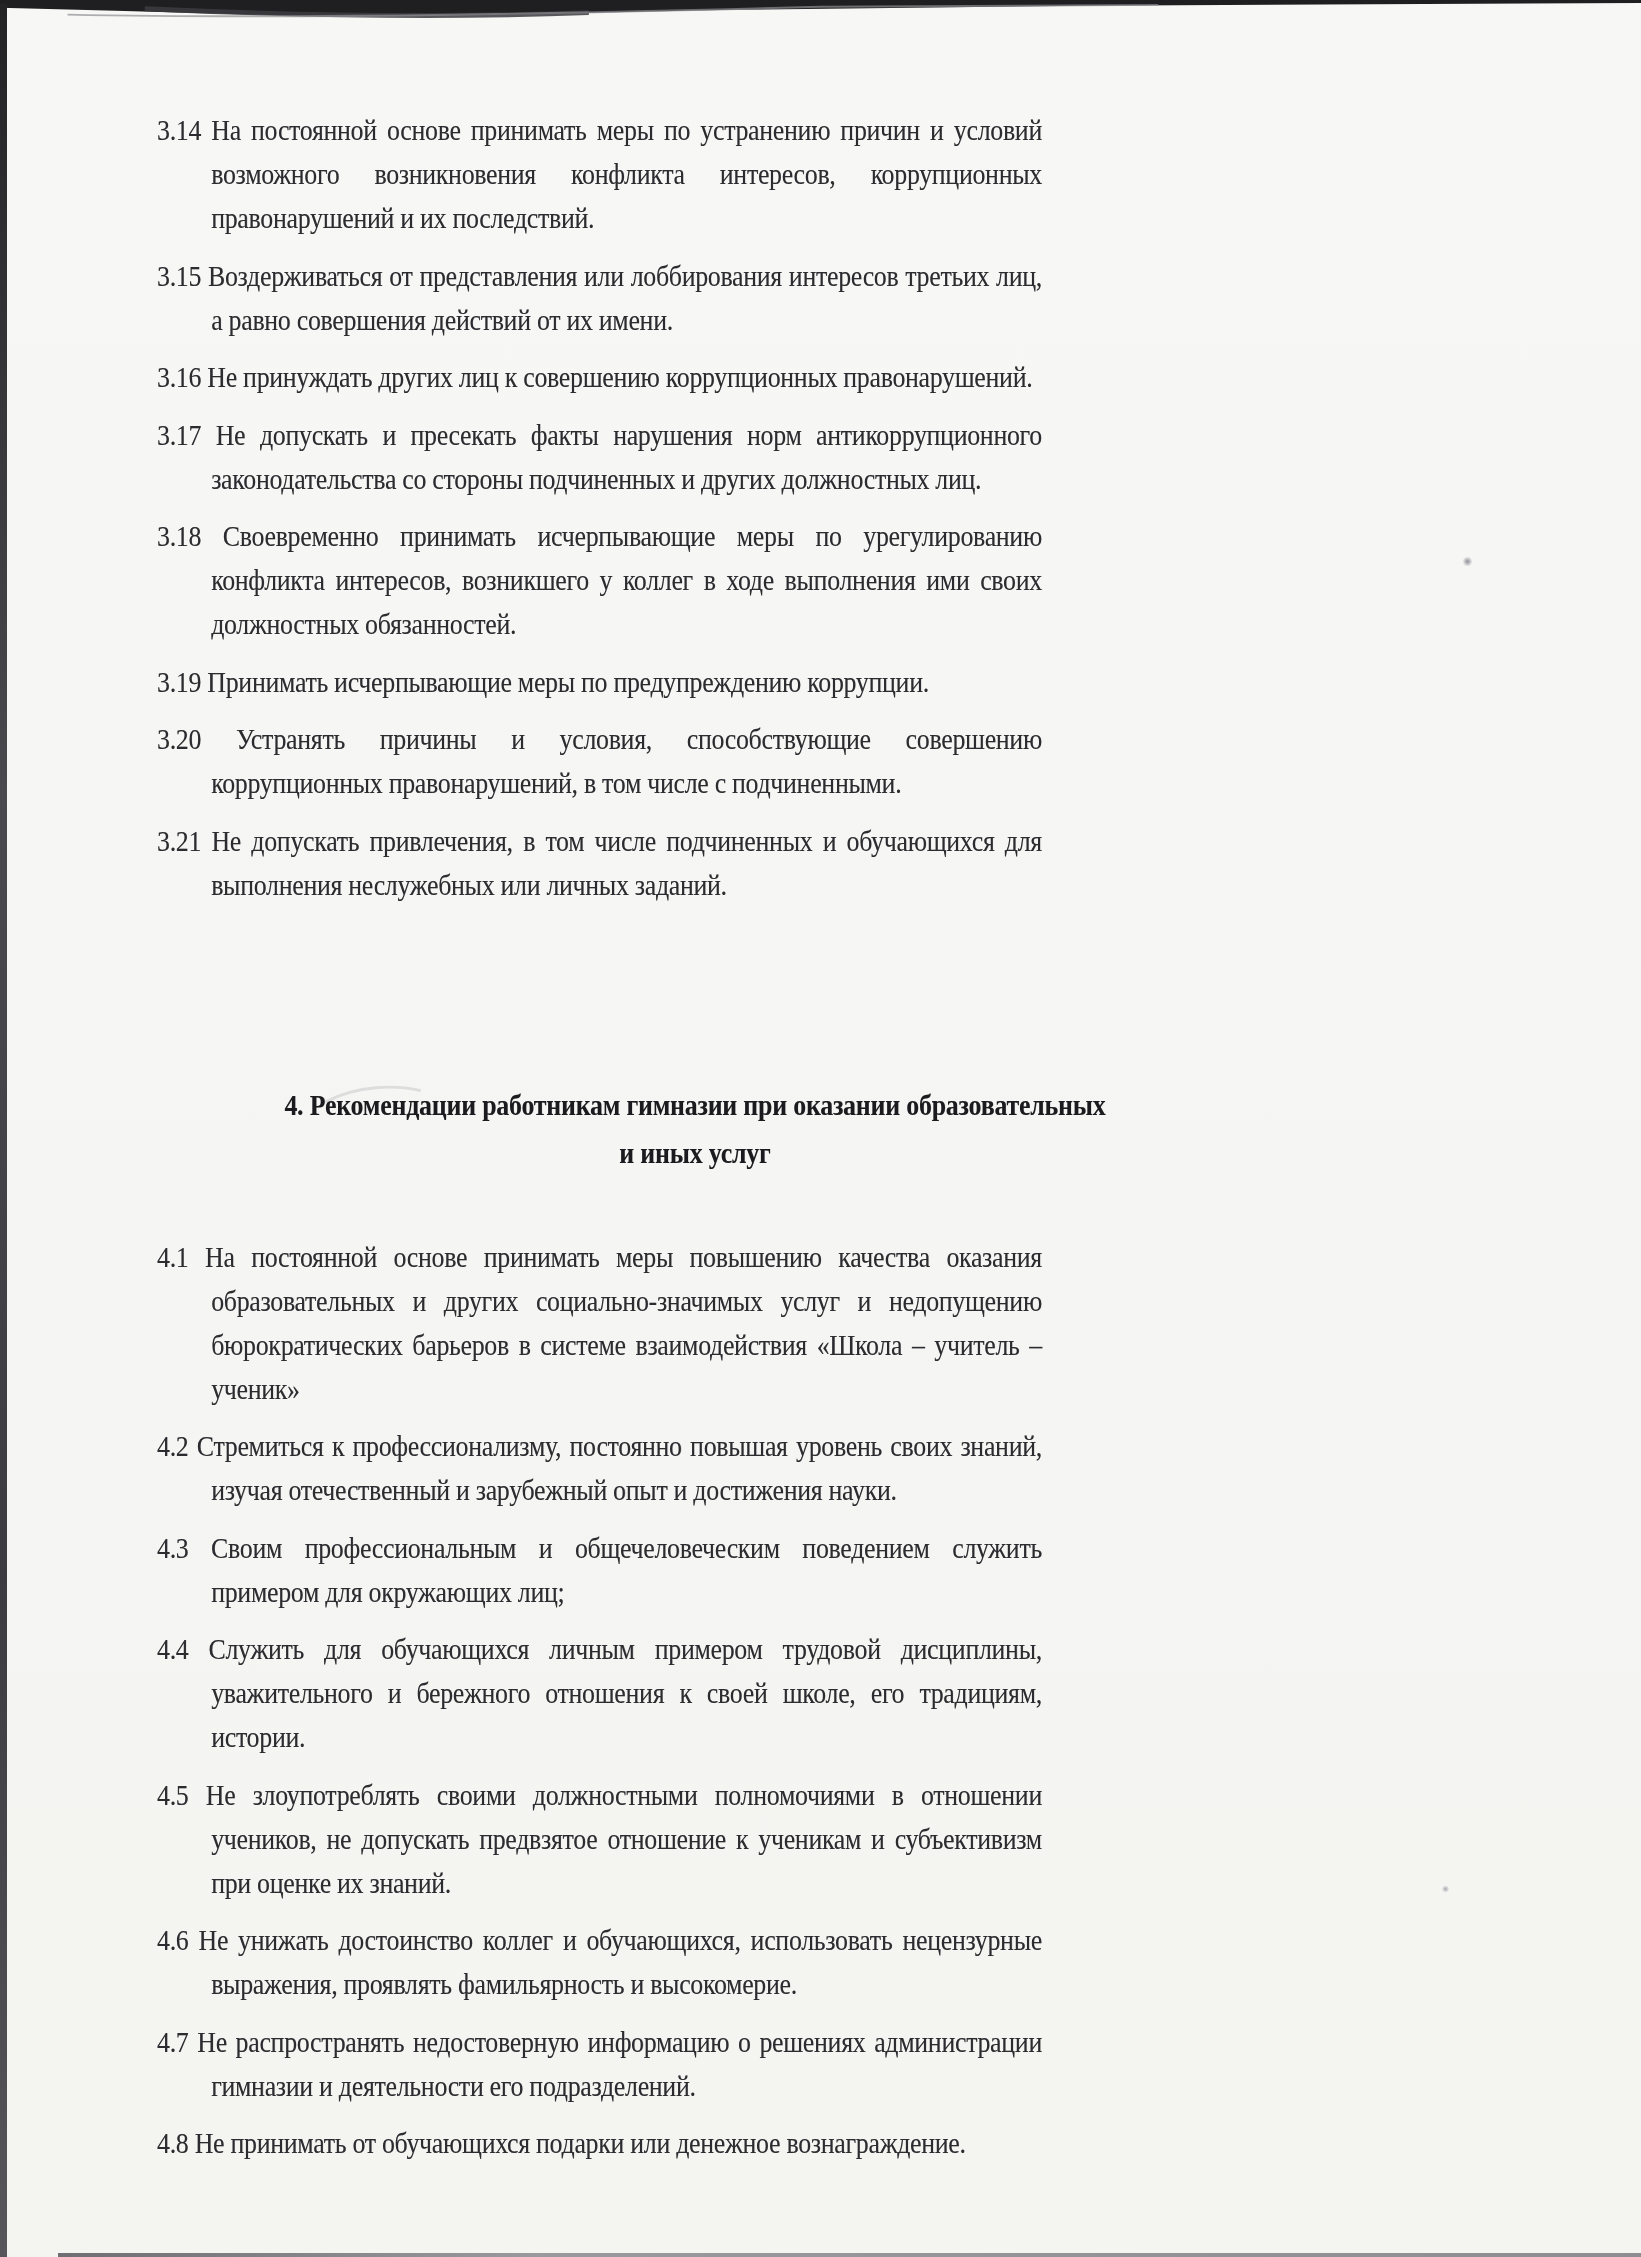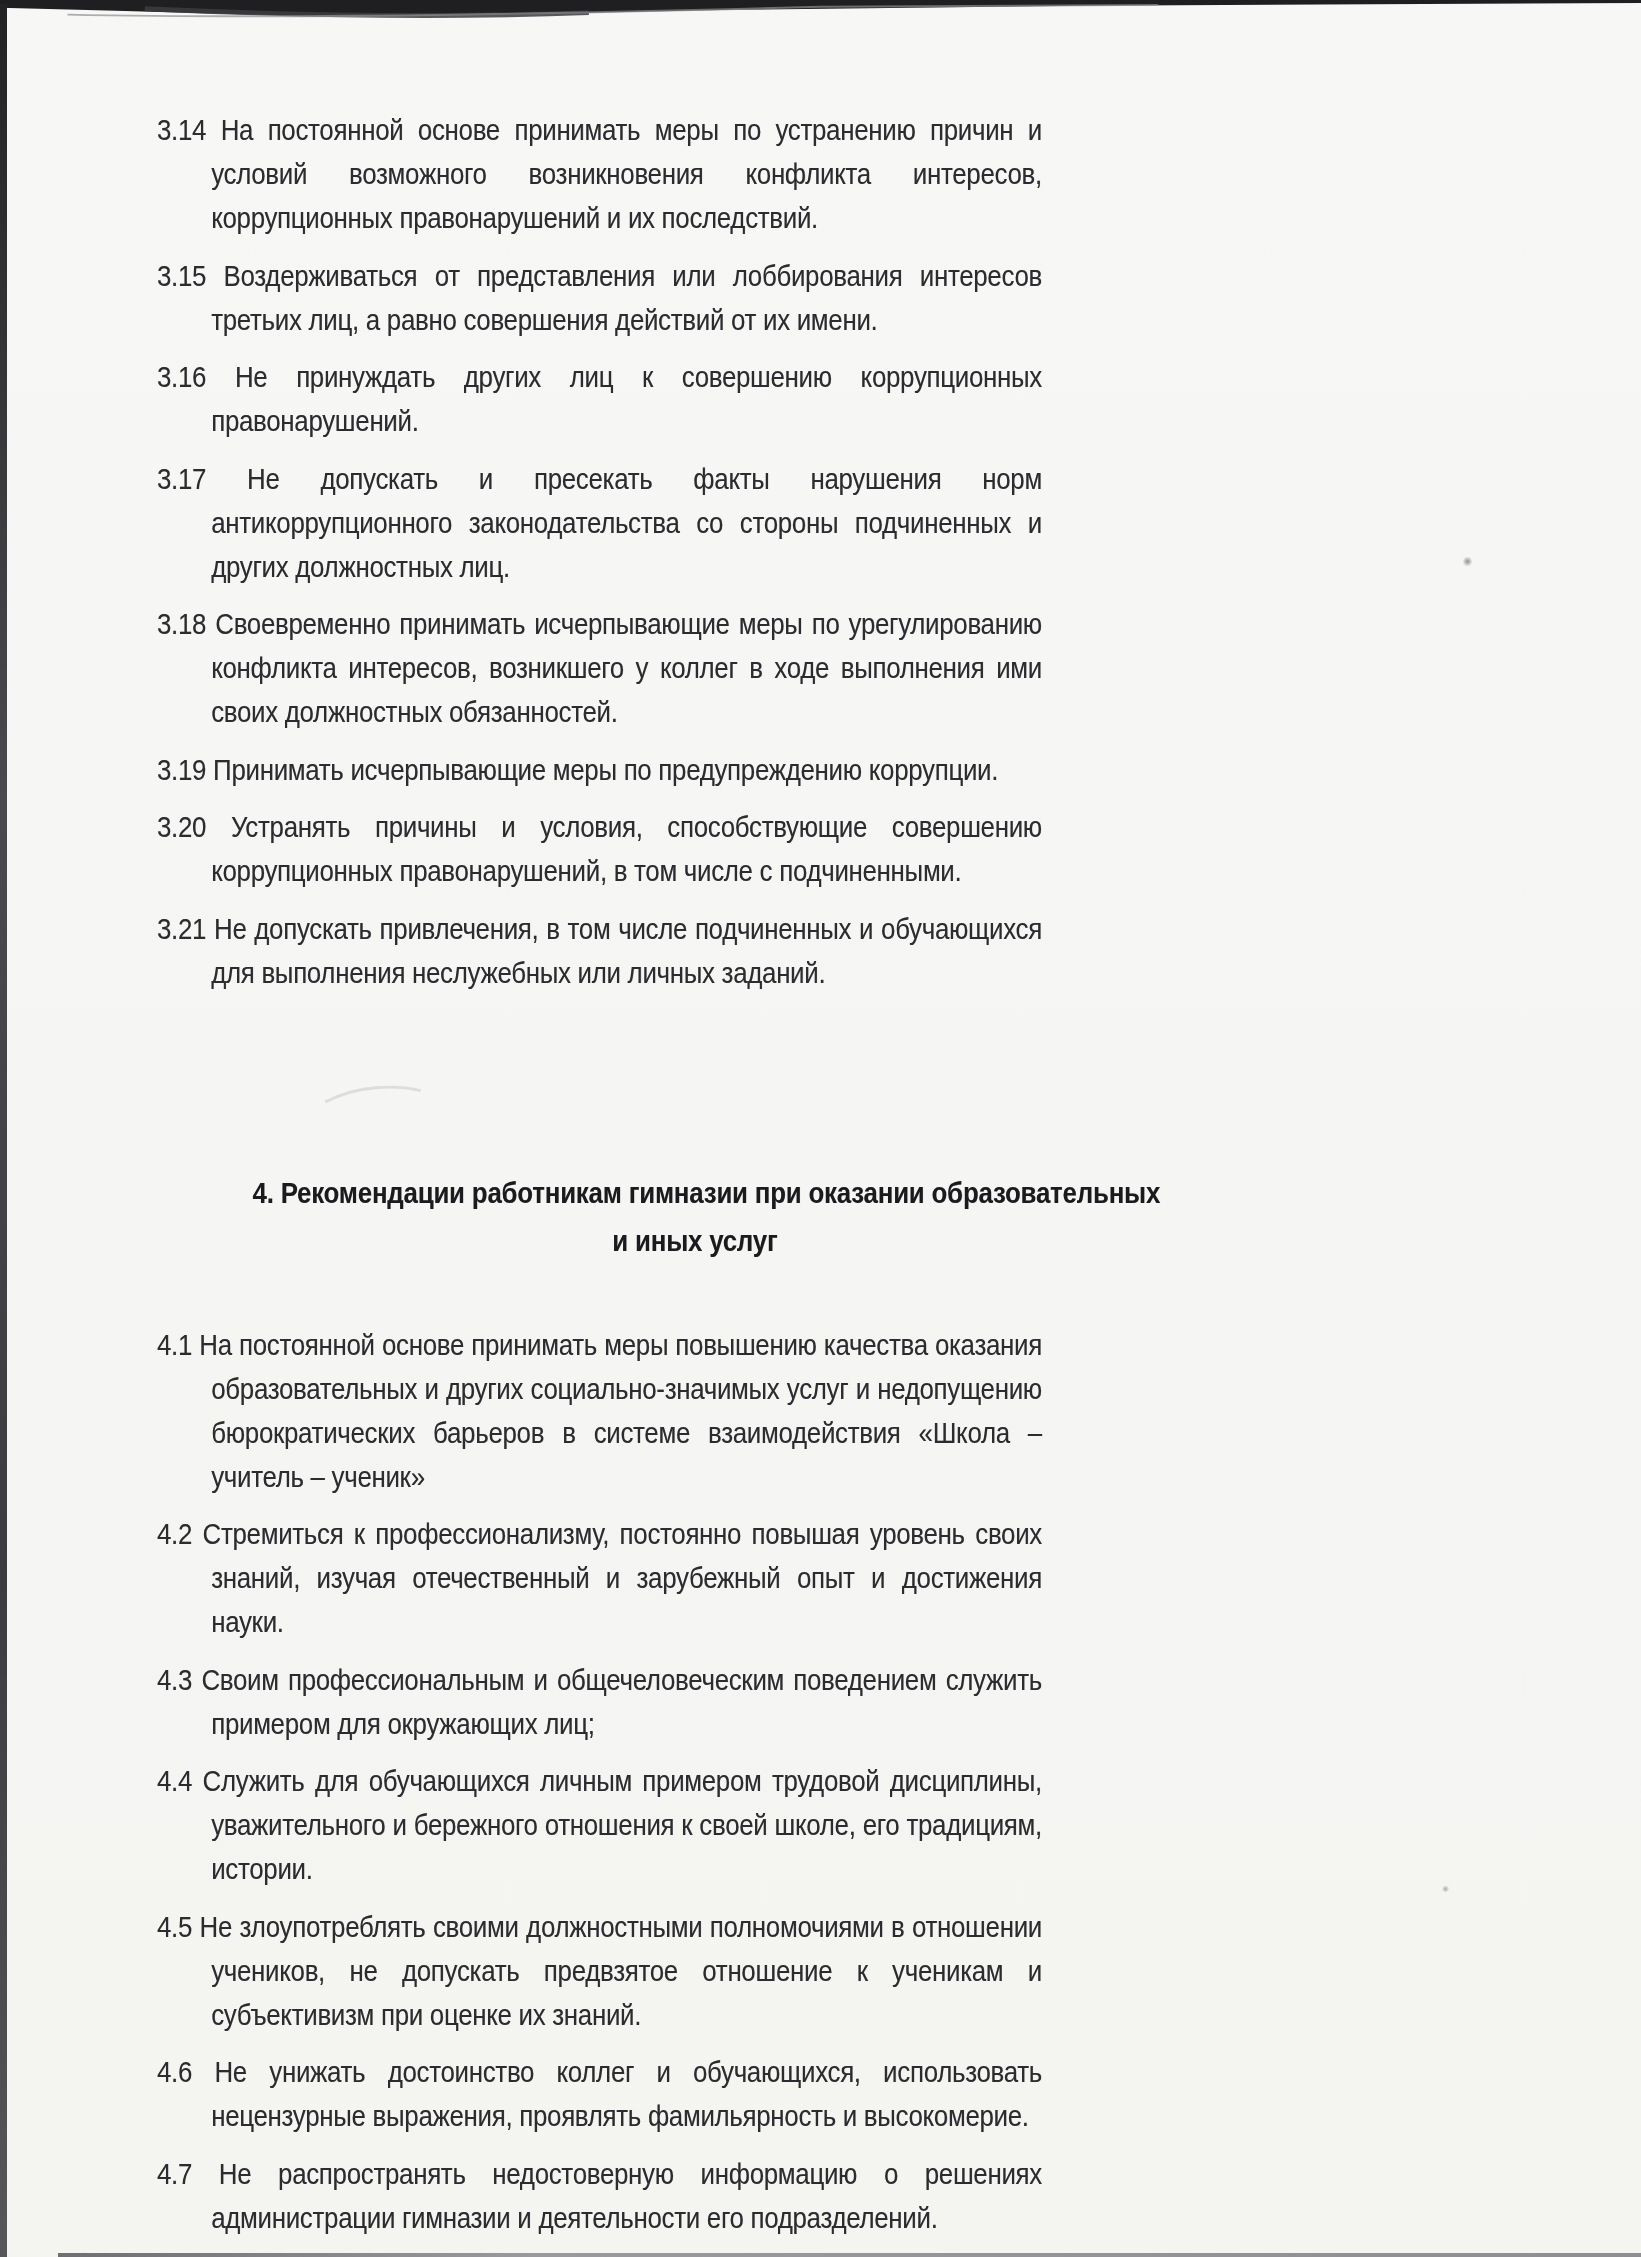--- a/index.html
+++ b/index.html
@@ -9,21 +9,21 @@
     --edge-dark:#1f1f22;
     --edge-mid:#47474c;
     --edge-line:#8d8d92;
   }
   html,body{margin:0;padding:0;background:#dcdcda;}
   .page{
     position:relative;
     width:1641px;height:2257px;
     background:linear-gradient(180deg,#f7f7f5 0%,#f5f5f3 55%,#f4f4f1 100%);
     overflow:hidden;
-    font-family:Liberation Sans, sans-serif;
+    font-family:Liberation Serif, serif;
     color:var(--ink);
   }
   
   .content{
     position:absolute;left:157px;top:108px;width:1029px;
     transform:scaleX(0.86);transform-origin:left top;
     text-shadow:0.3px 0.3px 0.6px rgba(44,44,48,0.33);
   }
   .item{
     margin:0 0 13.5px 0;

